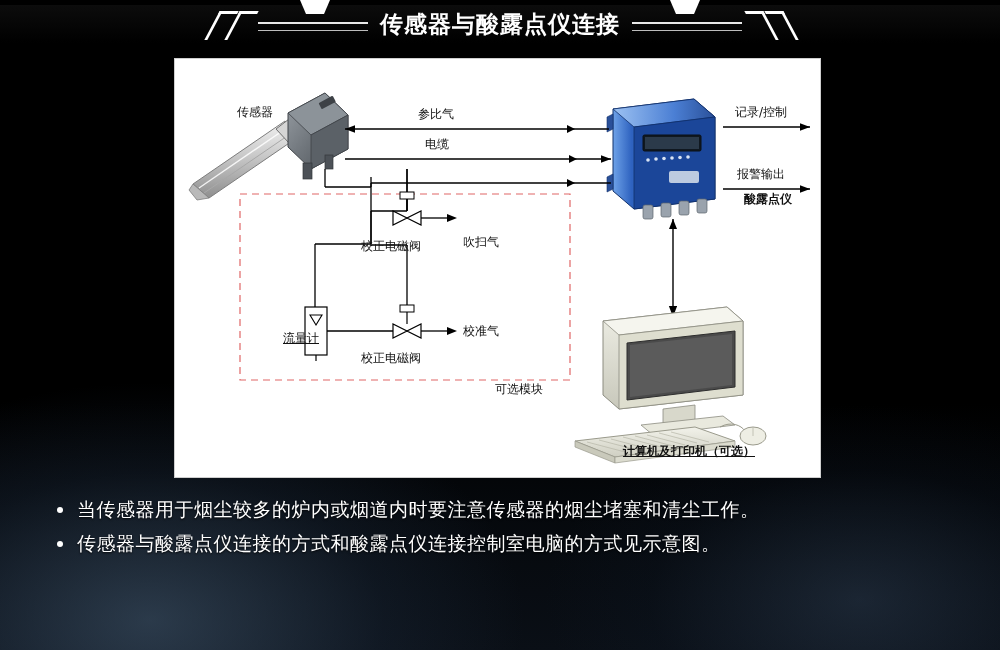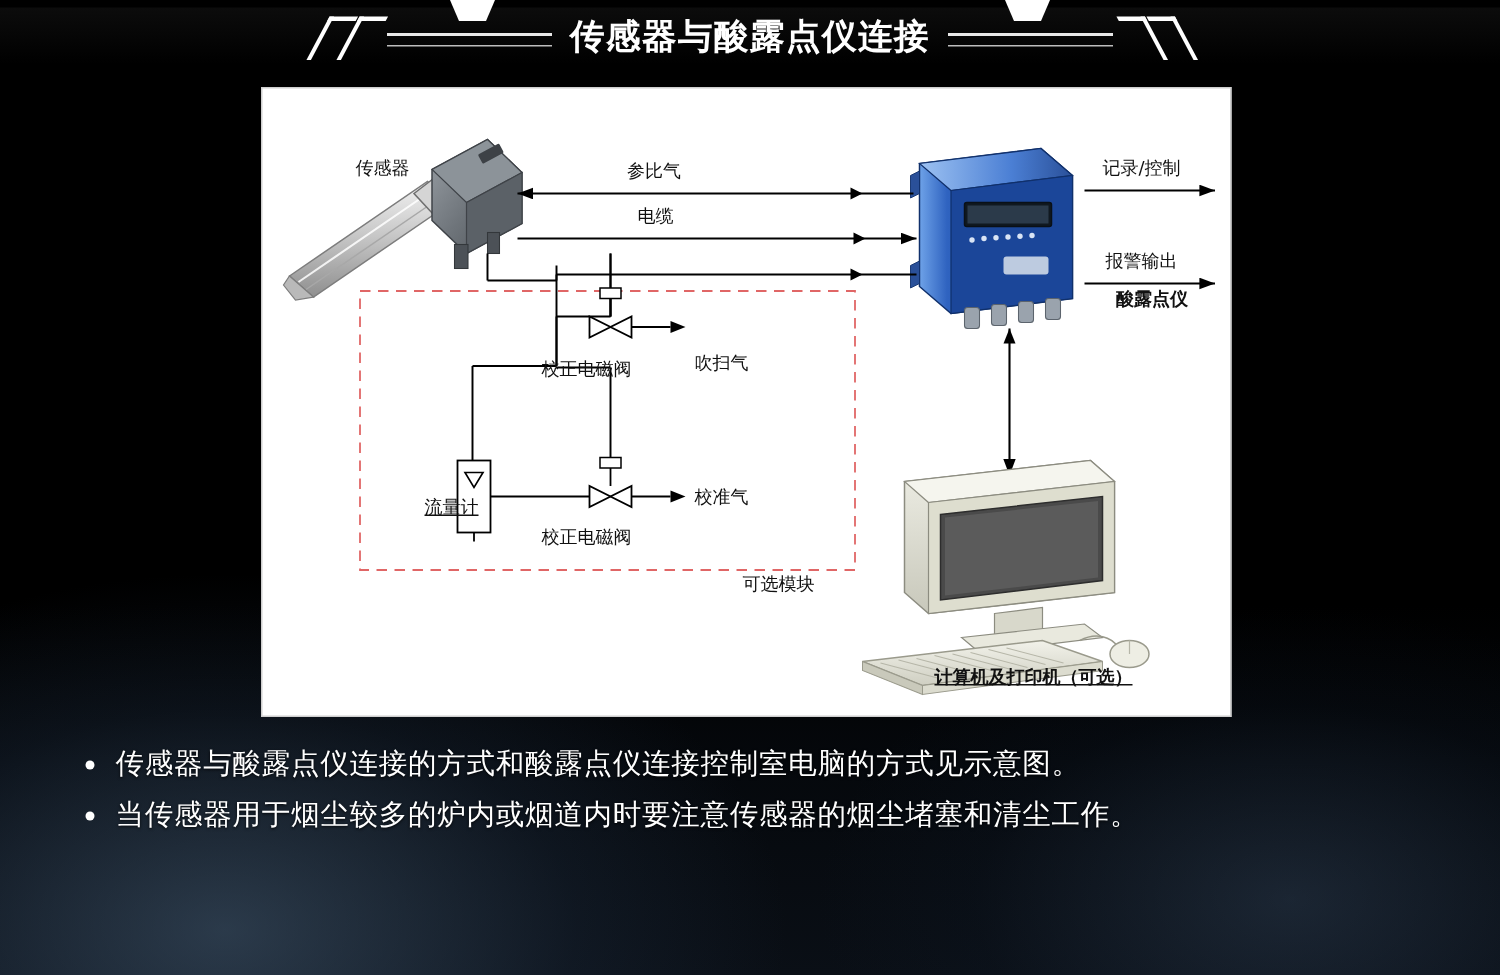--- a/index.html
+++ b/index.html
@@ -331,17 +331,17 @@
     <div class="lbl" style="left:288px; top:152px;margin-top:24px;">吹扫气</div>
     <div class="lbl" style="left:186px; top:180px;">校正电磁阀</div>
     <div class="lbl" style="left:288px; top:265px;">校准气</div>
     <div class="lbl" style="left:186px; top:292px;">校正电磁阀</div>
     <div class="lbl" style="left:108px; top:272px;text-decoration:underline;">流量计</div>
     <div class="lbl" style="left:320px; top:323px;">可选模块</div>
     <div class="lbl b" style="left:448px; top:385px;text-decoration:underline;">计算机及打印机（可选）</div>
   </div>
 
   <div class="bullets">
+    <div class="bullet">当传感器用于烟尘较多的炉内或烟道内时要注意传感器的烟尘堵塞和清尘工作。</div>
     <div class="bullet">传感器与酸露点仪连接的方式和酸露点仪连接控制室电脑的方式见示意图。</div>
-    <div class="bullet">当传感器用于烟尘较多的炉内或烟道内时要注意传感器的烟尘堵塞和清尘工作。</div>
   </div>
 
 </div>
 
 </body></html>

